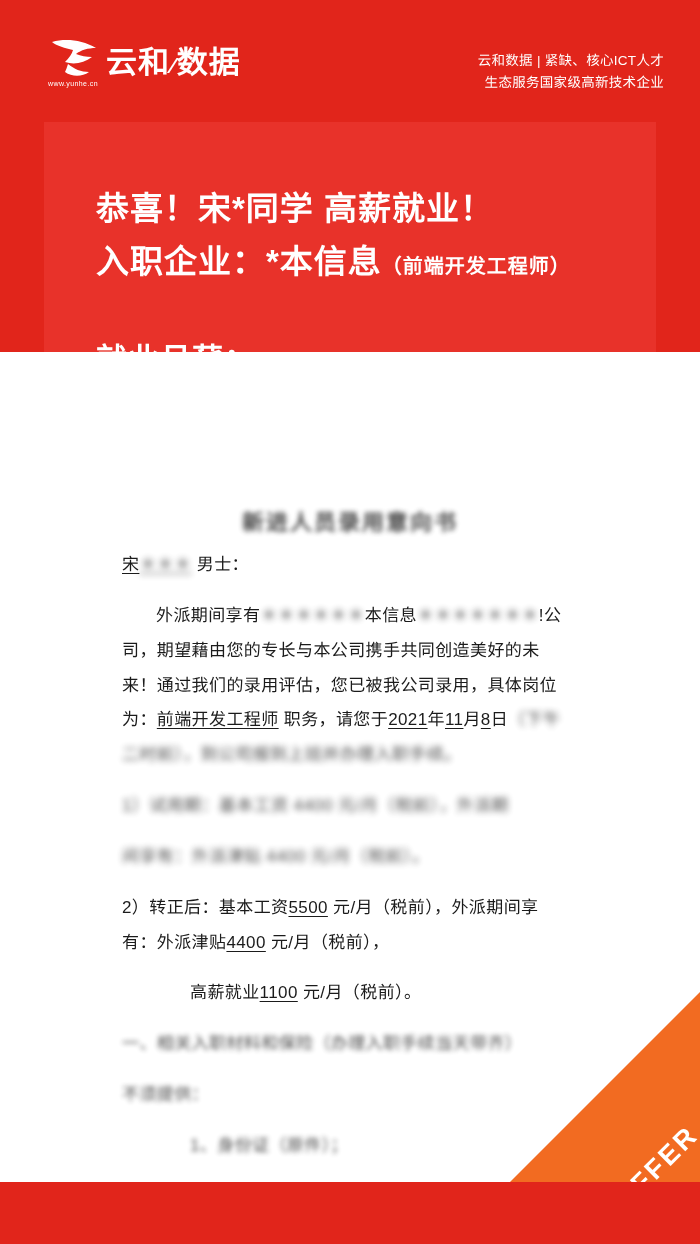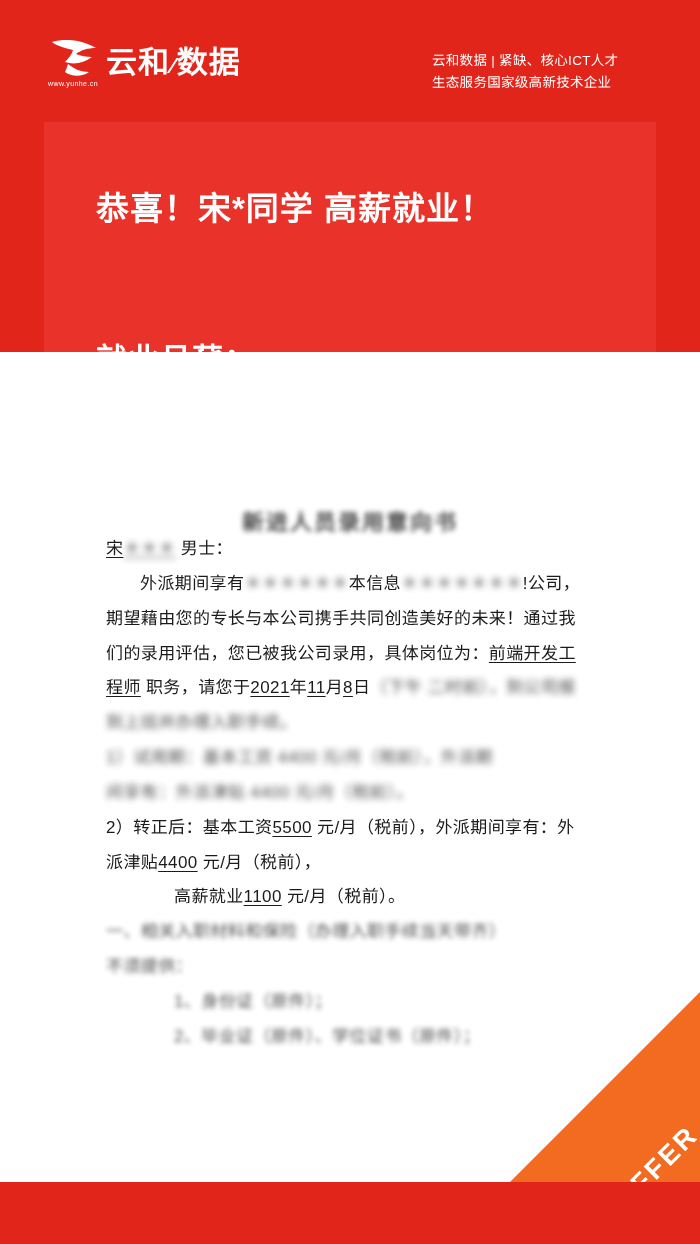--- a/index.html
+++ b/index.html
@@ -67,21 +67,21 @@
   .logo-slash {
     color: #ffffff;
     font-size: 22px;
     padding: 0 1px;
   }
 
   
   .slogan {
     position: absolute;
     right: 36px; top: 50px;
-    text-align: left;
+    text-align: right;
     color: #ffffff;
     font-size: 13.5px;
     line-height: 1.62;
     letter-spacing: .3px;
     width: 232px;
   }
 
   
   .congrats-card {
     position: absolute;
@@ -165,21 +165,21 @@
     opacity: .78;
   }
   .blur-soft {
     filter: blur(2.9px);
     opacity: .8;
   }
   .inline-blur {
     filter: blur(3px);
     opacity: .8;
   }
-  .para { margin: 0; }
+  .para { margin: 16px; }
 
   
   .bottom-band {
     position: absolute;
     left: 0; bottom: 0;
     width: 700px;
     height: 62px;
     background: #e1251b;
   }
 
@@ -233,20 +233,23 @@
   </div>
 
   <div class="slogan">
     <div>云和数据 | 紧缺、核心ICT人才</div>
     <div>生态服务国家级高新技术企业</div>
   </div>
 
   <div class="congrats-card lighter">
     <div class="congrats-text">
       <div>恭喜！宋*同学 高薪就业！</div>
+      <div>
+        <span>入职企业：*本信息</span><span class="job-title">（前端开发工程师）</span>
+      </div>
     </div>
     <div class="salary-label">就业月薪：</div>
     <div class="salary-value">11000</div>
   </div>
 
   <div class="doc">
     <div class="doc-title">新进人员录用意向书</div>
 
     <div class="doc-inner">
 

